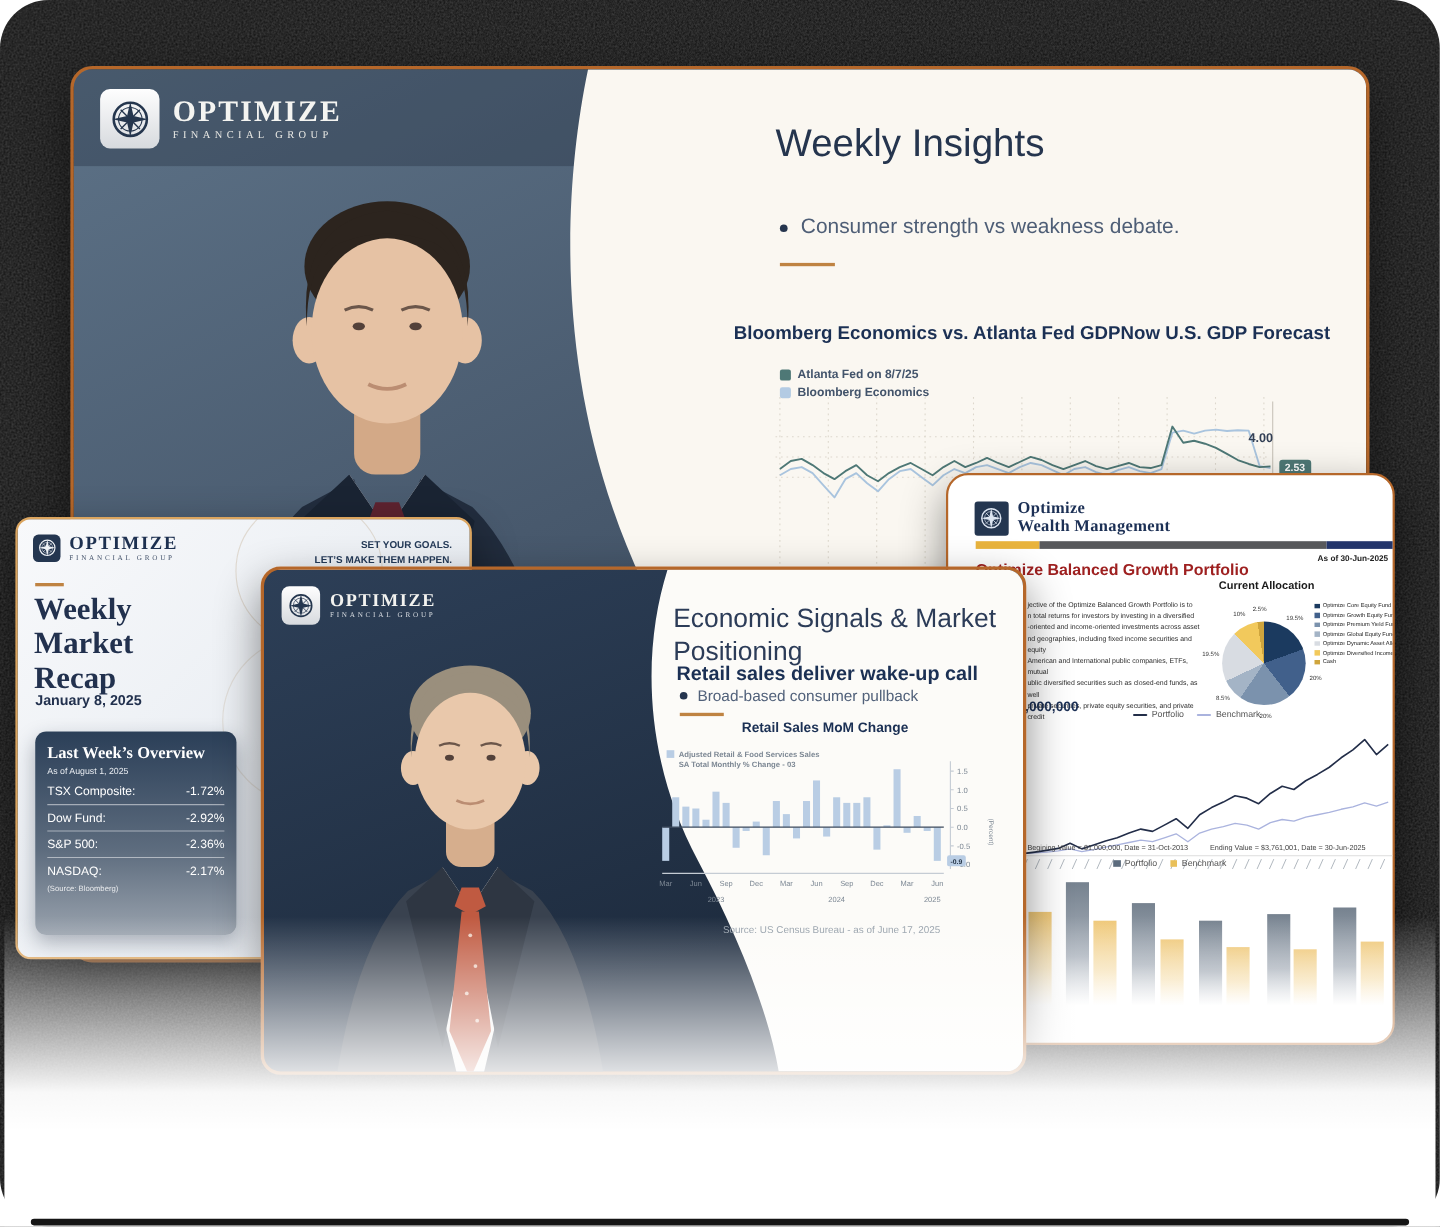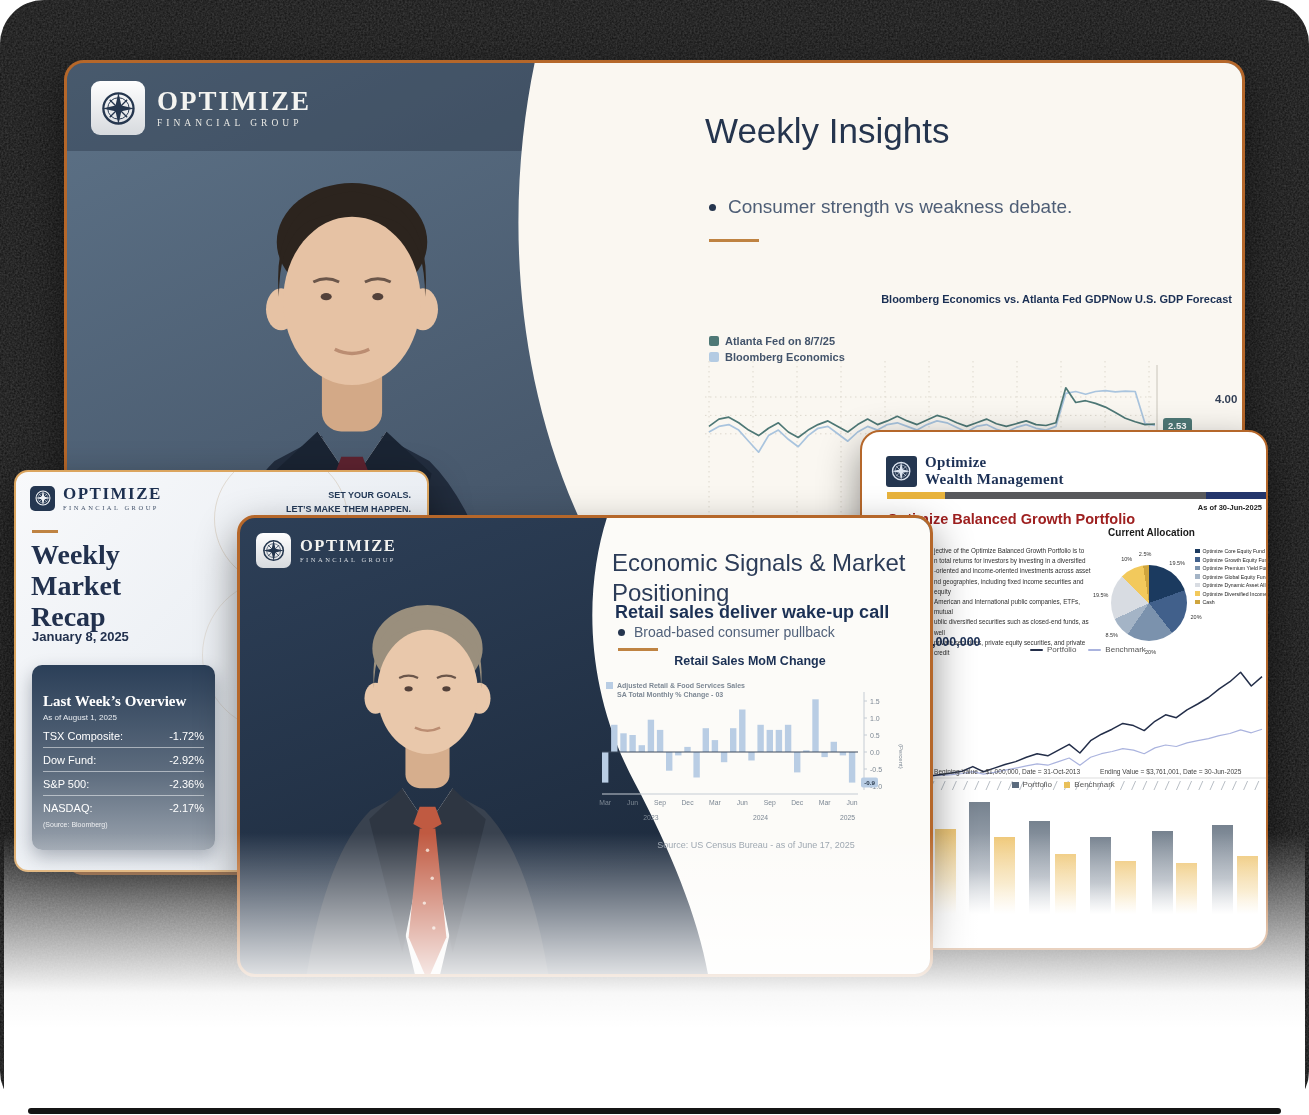--- a/index.html
+++ b/index.html
@@ -25,27 +25,27 @@
   .main-logo .logo-box{width:54px;height:54px;}
   .main-logo .lg-t{font-size:27px;color:#f4f4f1;}
   .main-logo .lg-s{font-size:9.5px;color:#e8e8e4;}
   .m-title{position:absolute;left:638px;top:48px;margin:0;font-size:35px;font-weight:500;color:#25354e;}
   .m-headline{position:absolute;left:638px;top:99px;margin:0;font-size:21px;font-weight:700;color:#1b3054;}
   .m-bullet{position:absolute;left:642px;top:133px;display:flex;align-items:center;gap:12px;
             font-size:19px;color:#4e5e76;}
   .dot{width:7px;height:7px;border-radius:50%;background:#25354e;flex:0 0 auto;}
   .orange-rule{position:absolute;background:#bf8342;}
   .m-rule{left:642px;top:176px;width:50px;height:3px;}
-  .gdp-title{position:absolute;left:600px;top:230px;width:565px;margin:0;text-align:right;
-             font-size:11px;font-weight:700;color:#1b3054;}
+  .gdp-title{position:absolute;left:600px;top:230px;width:565px;margin:0;text-align:left;
+             font-size:17px;font-weight:700;color:#1b3054;}
   .gdp-legend{position:absolute;left:642px;top:272px;display:flex;flex-direction:column;gap:4px;}
   .lg-item{display:flex;align-items:center;gap:6px;font-size:11px;font-weight:700;color:#43546b;text-align:right;}
   .lg-sq{width:10px;height:10px;border-radius:2px;flex:0 0 auto;}
   .gdp-plot{position:absolute;left:634px;top:292px;width:474px;height:198px;}
-  .gdp-ylabel{position:absolute;left:1148px;top:330px;font-size:11.5px;font-weight:700;color:#323f55;text-align:center;}
+  .gdp-ylabel{position:absolute;left:1068px;top:330px;font-size:11.5px;font-weight:700;color:#323f55;text-align:center;}
   .gdp-badge{position:absolute;left:1096px;top:355px;background:#4e7876;color:#fff;font-size:9.5px;
              font-weight:700;padding:2px 5px;border-radius:3px;}
   .gdot{stroke:#ddd8cd;stroke-width:1;stroke-dasharray:1.5 3.5;}
   .ln-teal{fill:none;stroke:#4e7876;stroke-width:1.7;stroke-linejoin:round;}
   .ln-blue{fill:none;stroke:#a9c4de;stroke-width:1.7;stroke-linejoin:round;}
   
   .recap{left:14px;top:470px;width:415px;height:402px;border:2px solid #dba55f;border-radius:14px;
          background:linear-gradient(135deg,#f8f9fb 0%,#eaeef3 55%,#dbe1e9 100%);overflow:hidden;z-index:4;}
   .circ{position:absolute;border-radius:50%;border:1px solid rgba(180,150,110,.28);}
   .circA{left:198px;top:-20px;width:132px;height:132px;}
@@ -55,21 +55,21 @@
   .recap-logo .lg-t{font-size:17px;color:#1d3050;letter-spacing:1.5px;}
   .recap-logo .lg-s{font-size:6.5px;color:#44536b;letter-spacing:2.5px;margin-top:2px;}
   .tagline{position:absolute;right:16px;top:17px;text-align:right;font-size:9px;font-weight:700;
            color:#243a58;line-height:1.55;}
   .r-rule{left:16px;top:58px;width:26px;height:3px;}
   .recap-title{position:absolute;left:15px;top:68px;margin:0;font-family:"Liberation Serif",serif;
                font-size:28px;font-weight:700;color:#22314e;line-height:1.1;}
   .recap-date{position:absolute;left:16px;top:157px;font-size:13px;font-weight:700;color:#22314e;}
   .overview{position:absolute;left:16px;top:193px;width:183px;height:185px;border-radius:10px;
             background:linear-gradient(180deg,#2b3f58 0%,#5d6c7e 58%,#9aa3ae 100%);
-            padding:28px 11px;box-sizing:border-box;color:#fff;box-shadow:0 8px 18px rgba(30,40,60,.35);}
+            padding:12px 11px;box-sizing:border-box;color:#fff;box-shadow:0 8px 18px rgba(30,40,60,.35);}
   .ov-title{margin:0;font-family:"Liberation Serif",serif;font-size:15px;font-weight:700;}
   .ov-asof{font-size:8px;margin:3px 0 2px;color:#e8ecf1;}
   .ov-row{display:flex;justify-content:space-between;align-items:center;padding:6px 0 5px;
           font-size:11px;}
   .ov-row + .ov-row{border-top:1px solid rgba(255,255,255,.5);}
   .ov-row .lbl{font-weight:400;}
   .ov-src{font-size:7px;color:rgba(255,255,255,.85);margin-top:2px;}
   
   .signals{left:237px;top:515px;width:696px;height:462px;border:3px solid #b5672a;border-radius:18px;
            background:linear-gradient(160deg,#2d3f57 0%,#1e2c3f 70%);overflow:hidden;z-index:5;}

